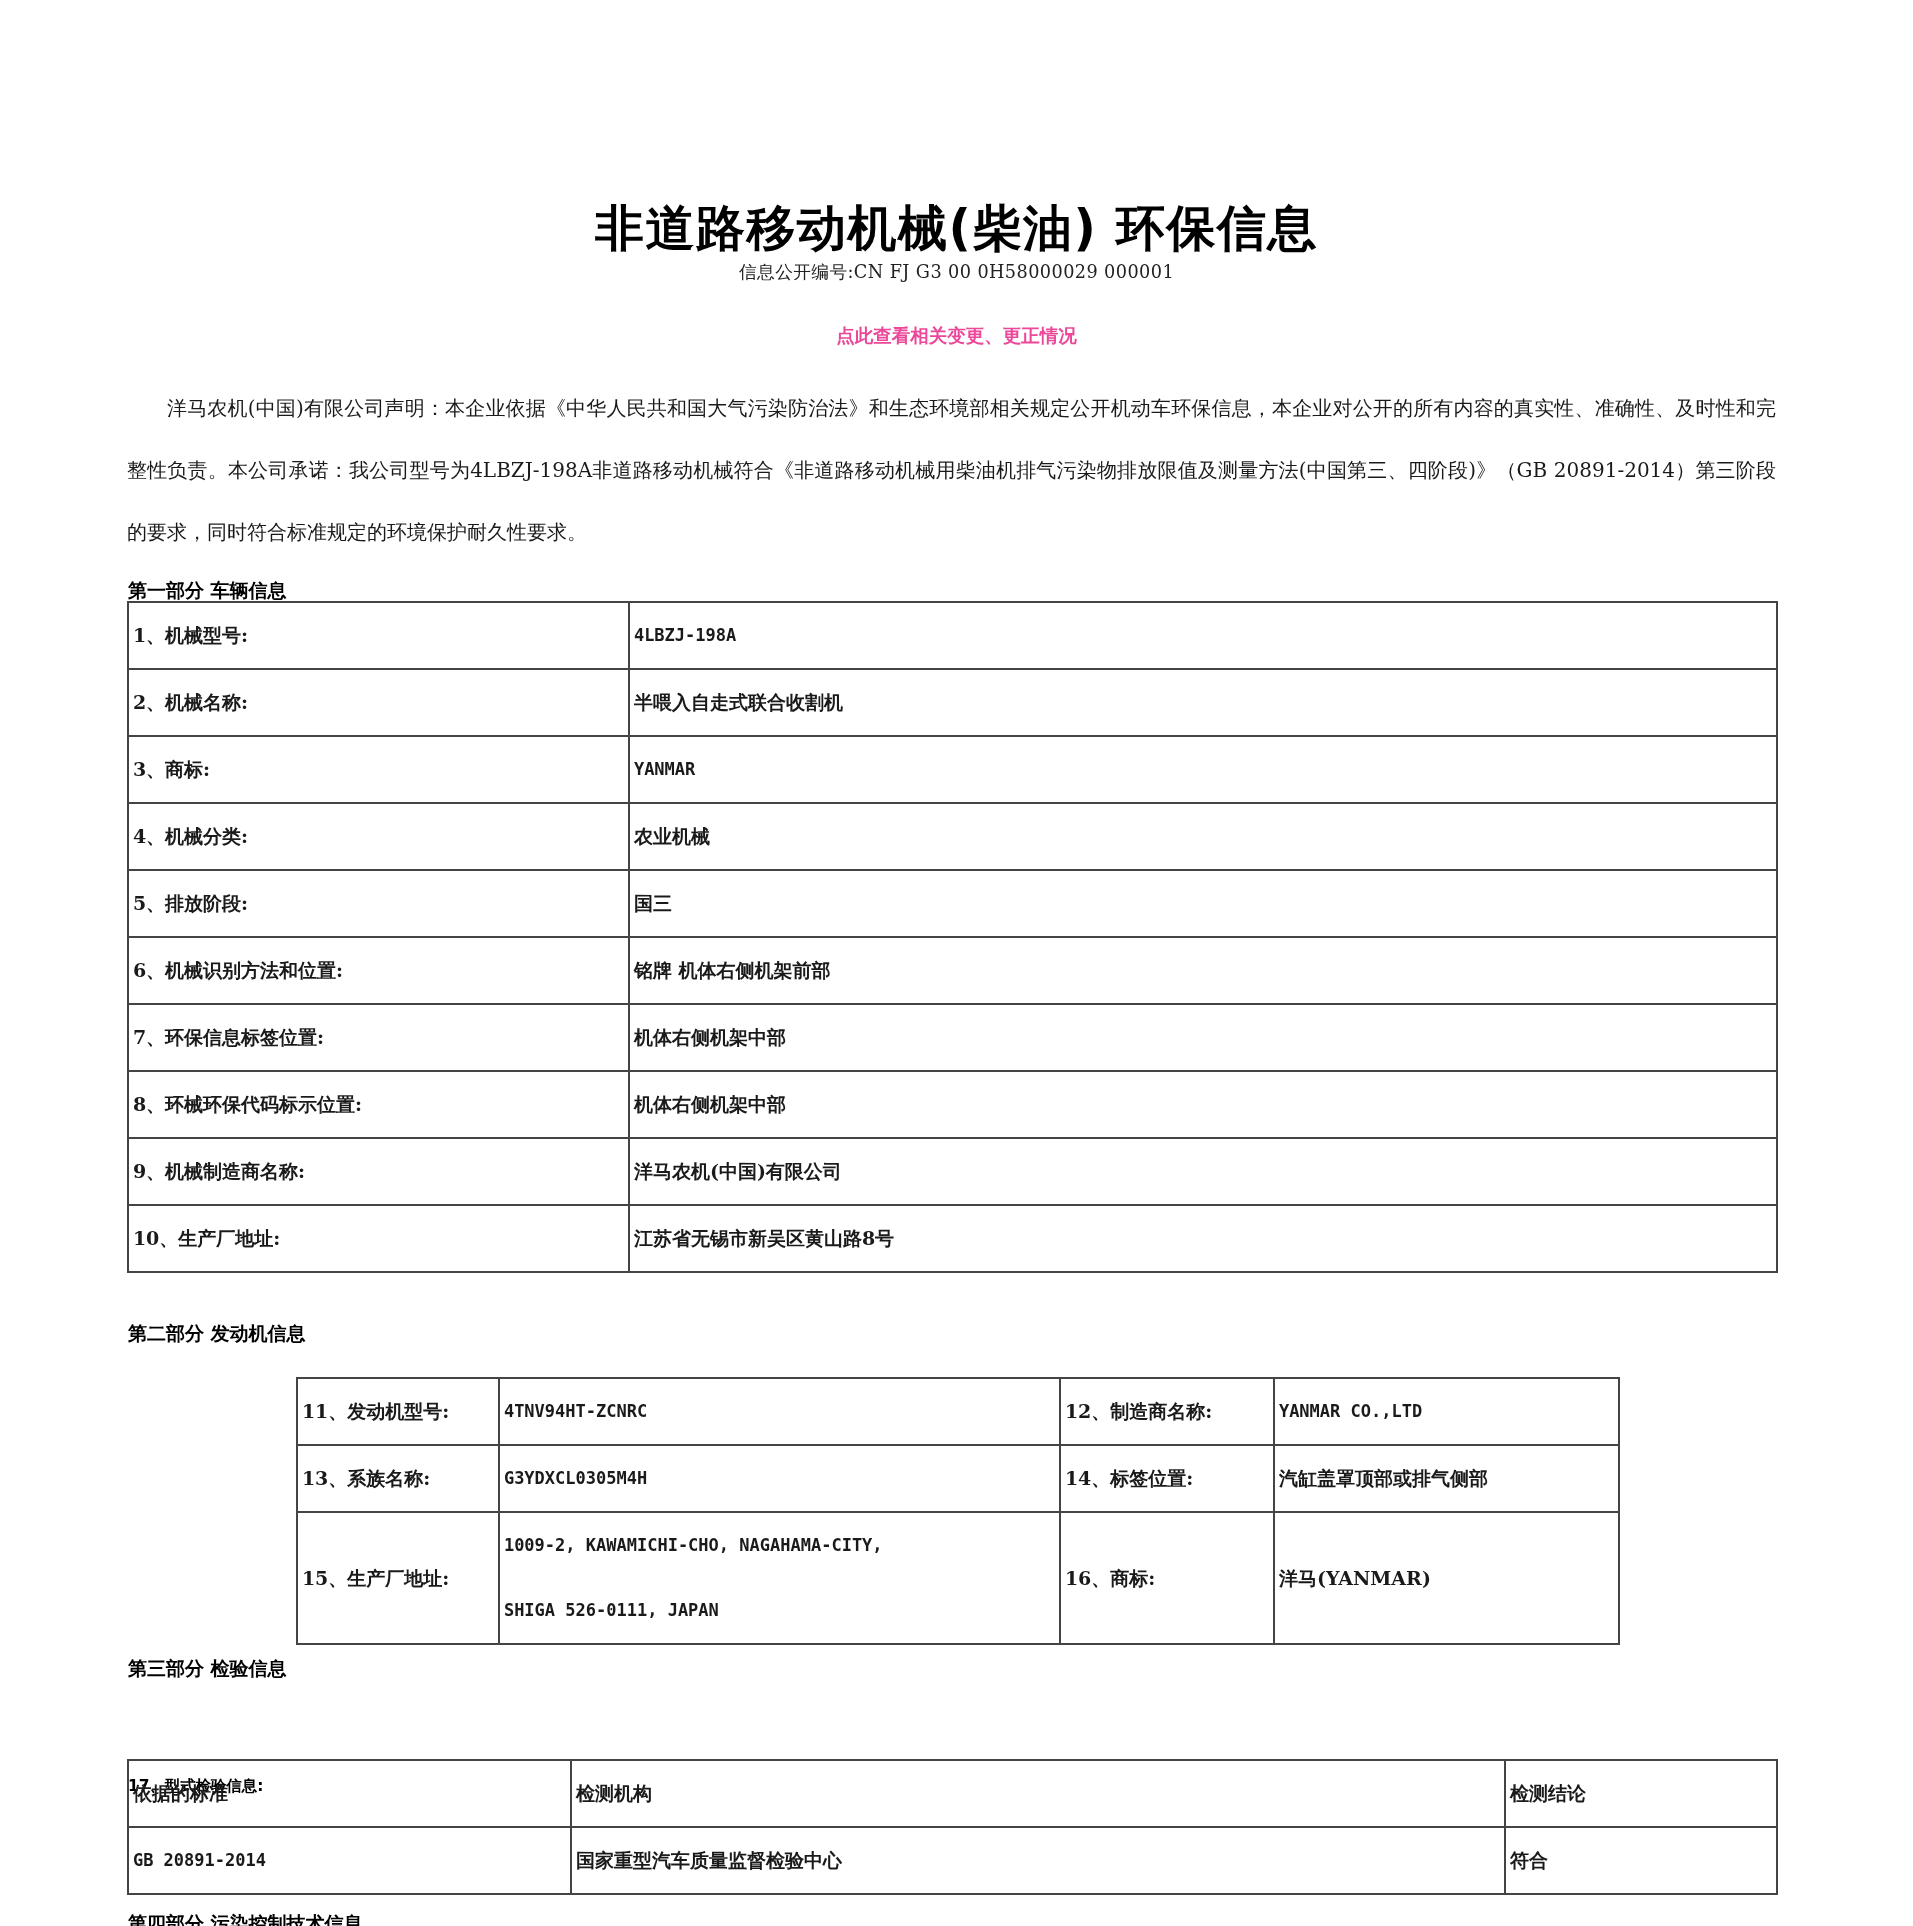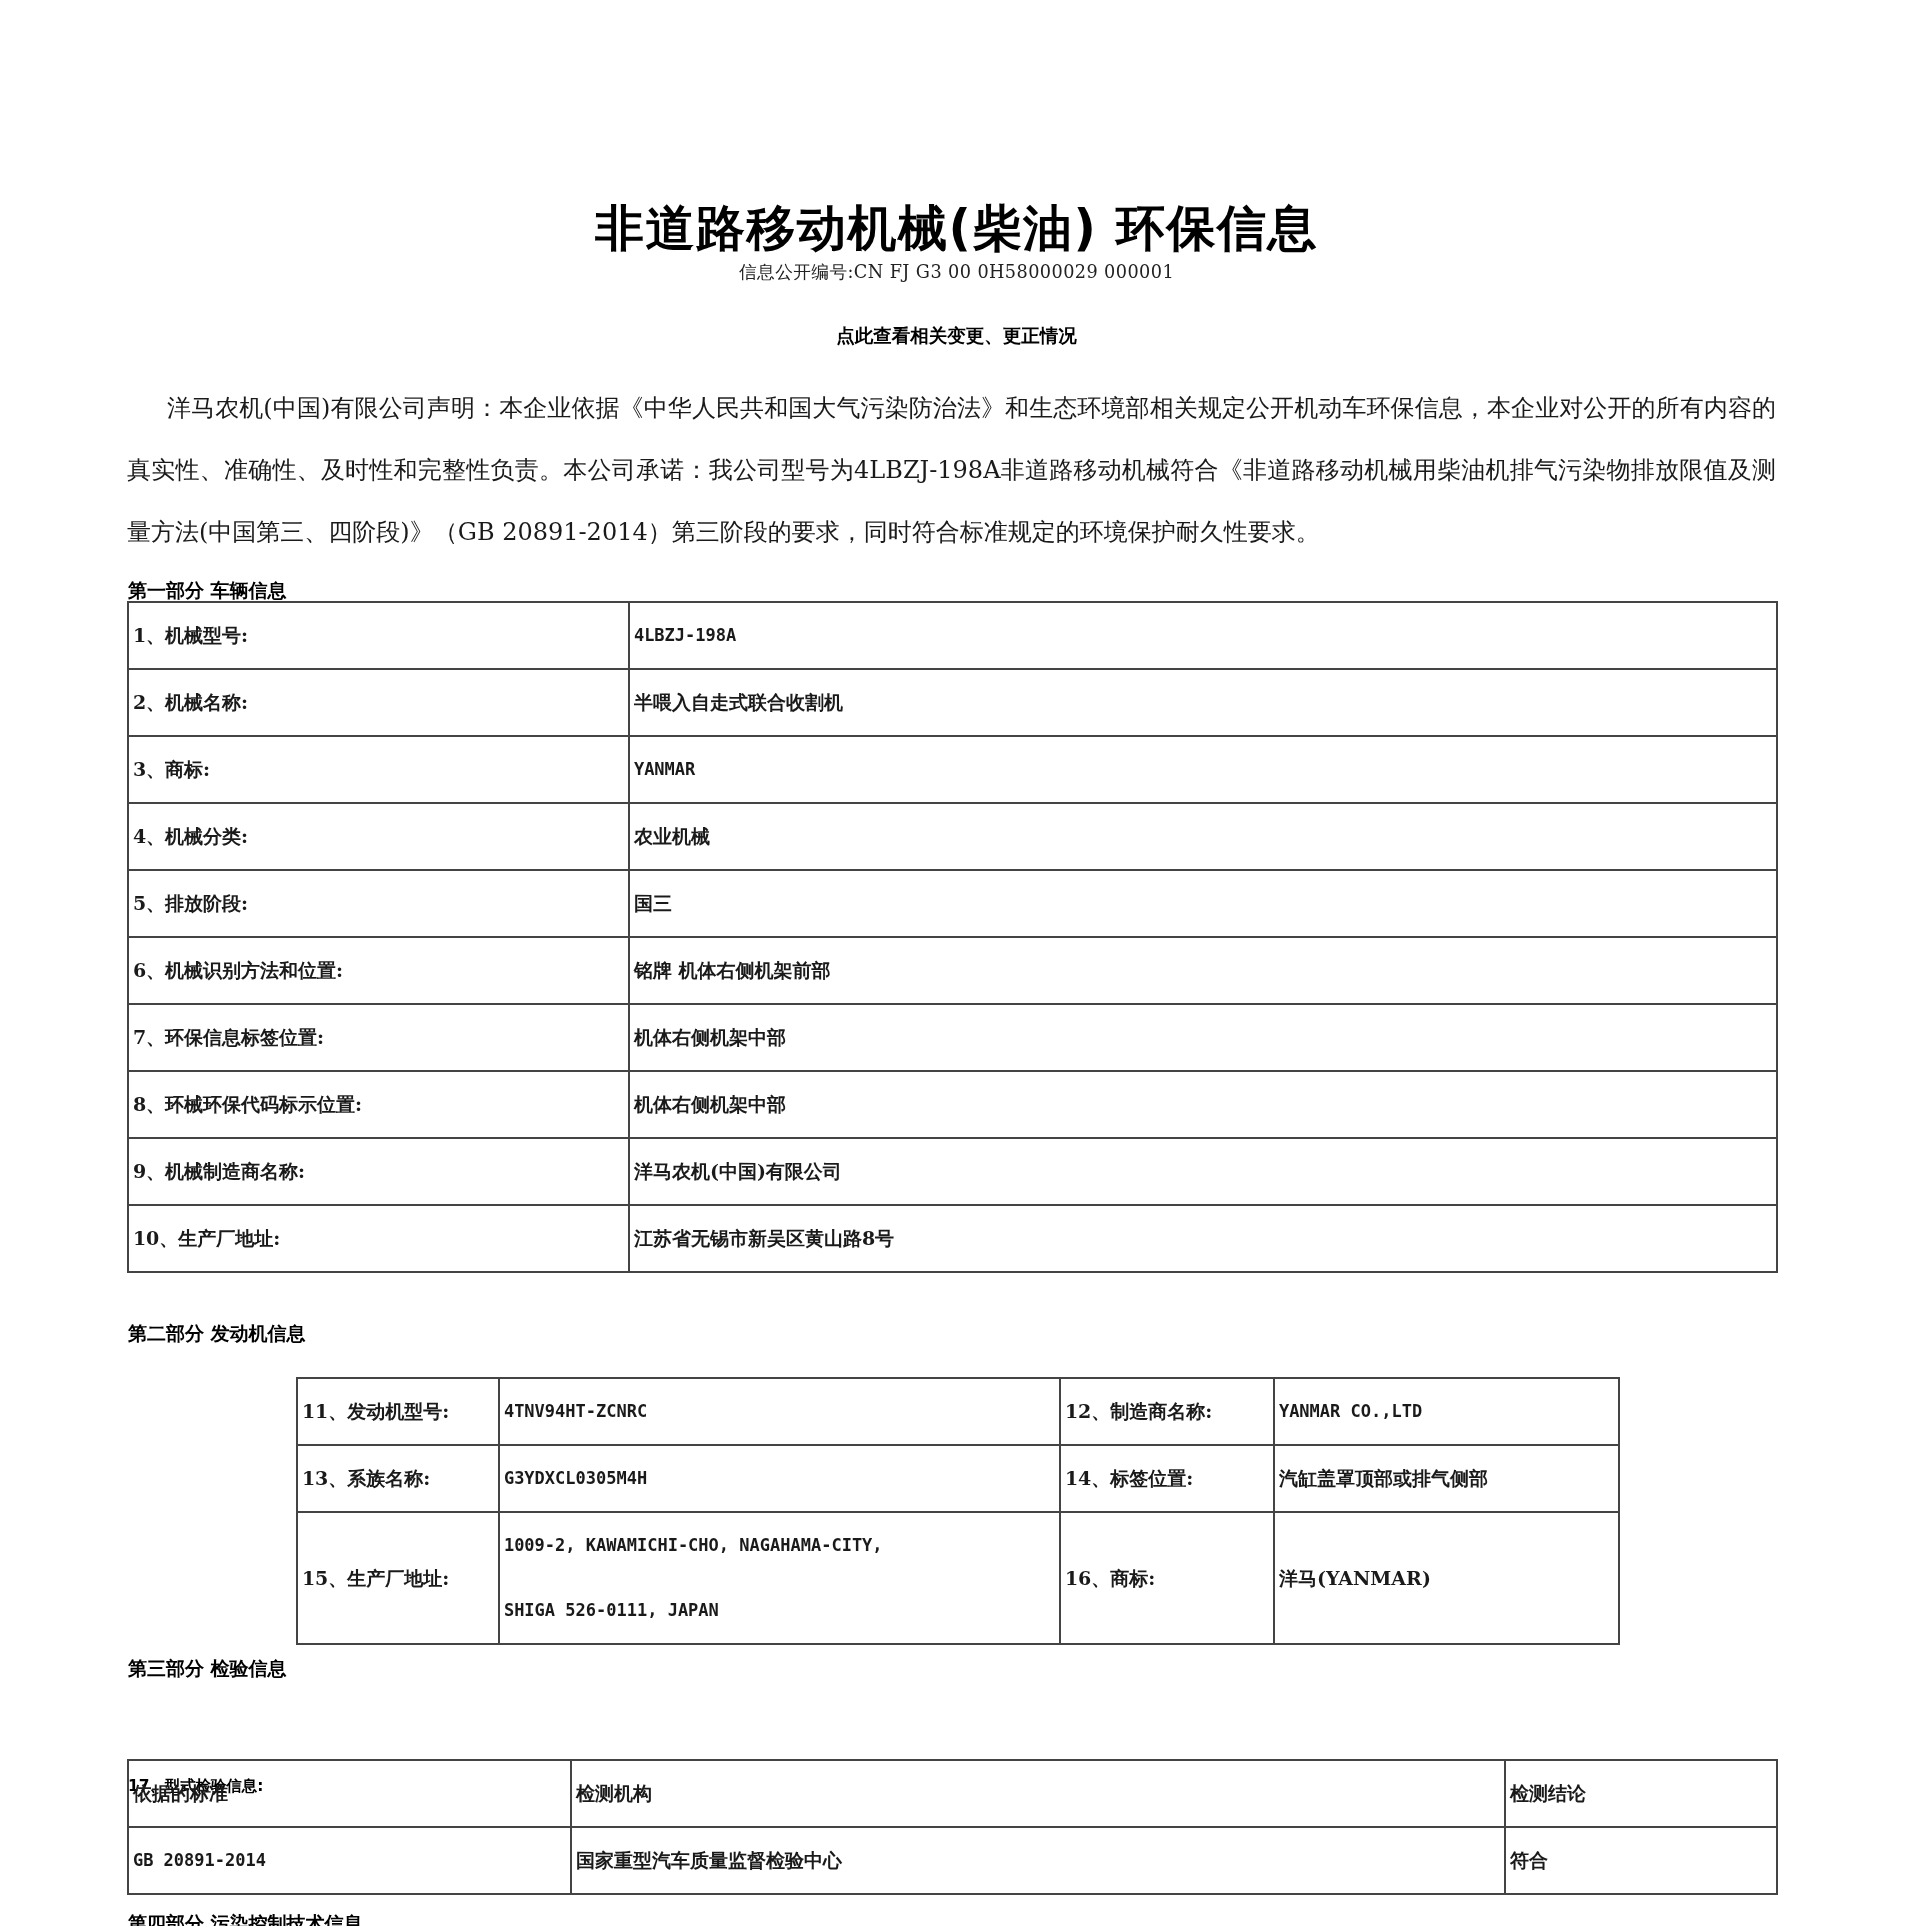--- a/index.html
+++ b/index.html
@@ -13,25 +13,25 @@
     font-family: "DejaVu Sans", "Liberation Sans", sans-serif;
     font-weight: bold; font-size: 49px; letter-spacing: 1.5px; color: #000; margin-top: 15px;
   }
   .subtitle {
     left: 0; width: 1913px; top: 260px; text-align: center;
     font-size: 17.7px; color: #222; letter-spacing: 0.4px;
   }
   .change-link {
     left: 0; width: 1913px; top: 323px; text-align: center;
     font-family: "DejaVu Sans", "Liberation Sans", sans-serif;
-    font-weight: bold; font-size: 18.5px; color: #000000; cursor: pointer;
+    font-weight: bold; font-size: 18.5px; color: #ec4899; cursor: pointer;
   }
   .para {
     left: 127px; width: 1649px; top: 377px;
-    font-size: 24px; line-height: 62px; color: #1a1a1a;
+    font-size: 20px; line-height: 62px; color: #1a1a1a;
     text-indent: 40px; text-align: justify;
   }
   .section-h {
     left: 128px; font-family: "DejaVu Sans", "Liberation Sans", sans-serif;
     font-weight: bold; font-size: 19px; color: #000; text-align: right;
   }
   .sub-h {
     left: 128px; font-family: "DejaVu Sans", "Liberation Sans", sans-serif;
     font-weight: bold; font-size: 15.4px; color: #000;
   }

